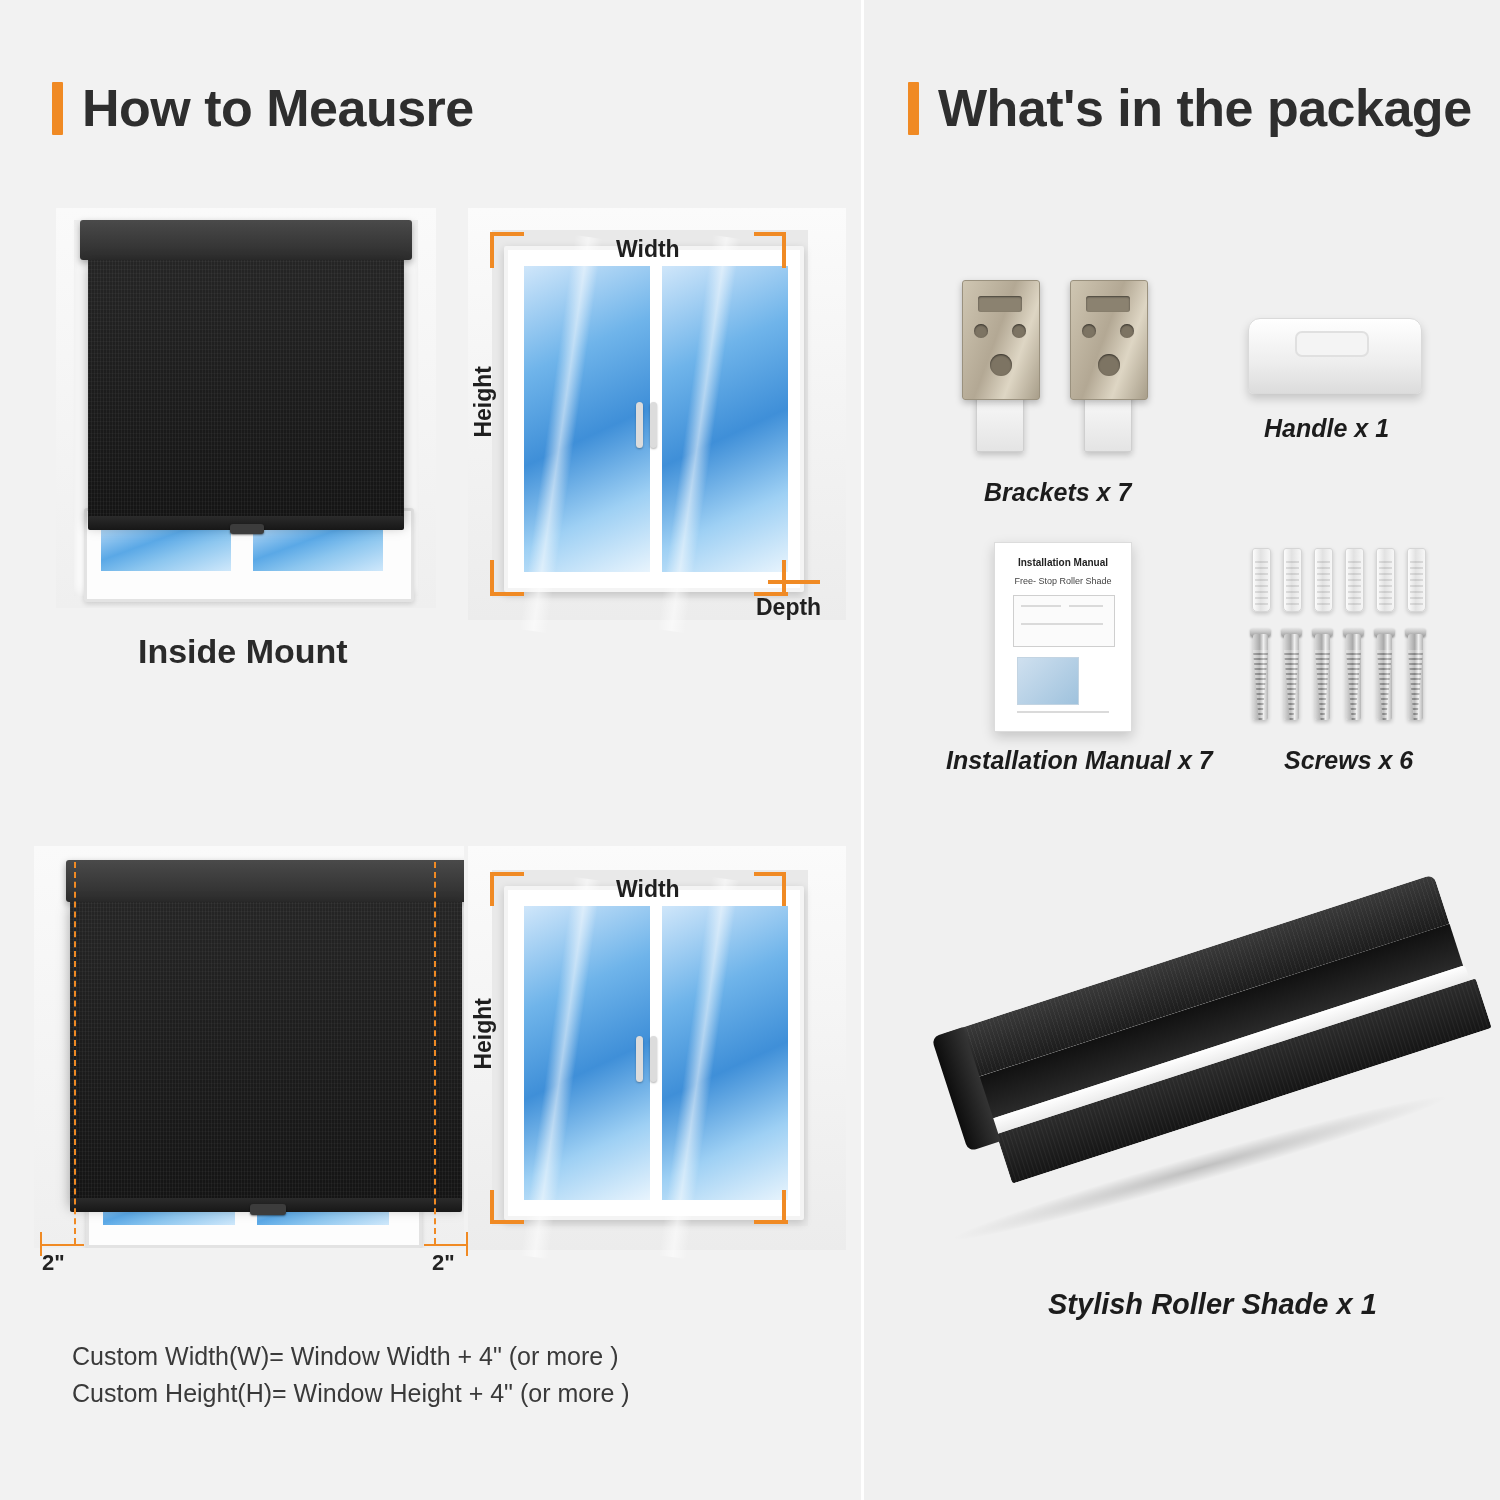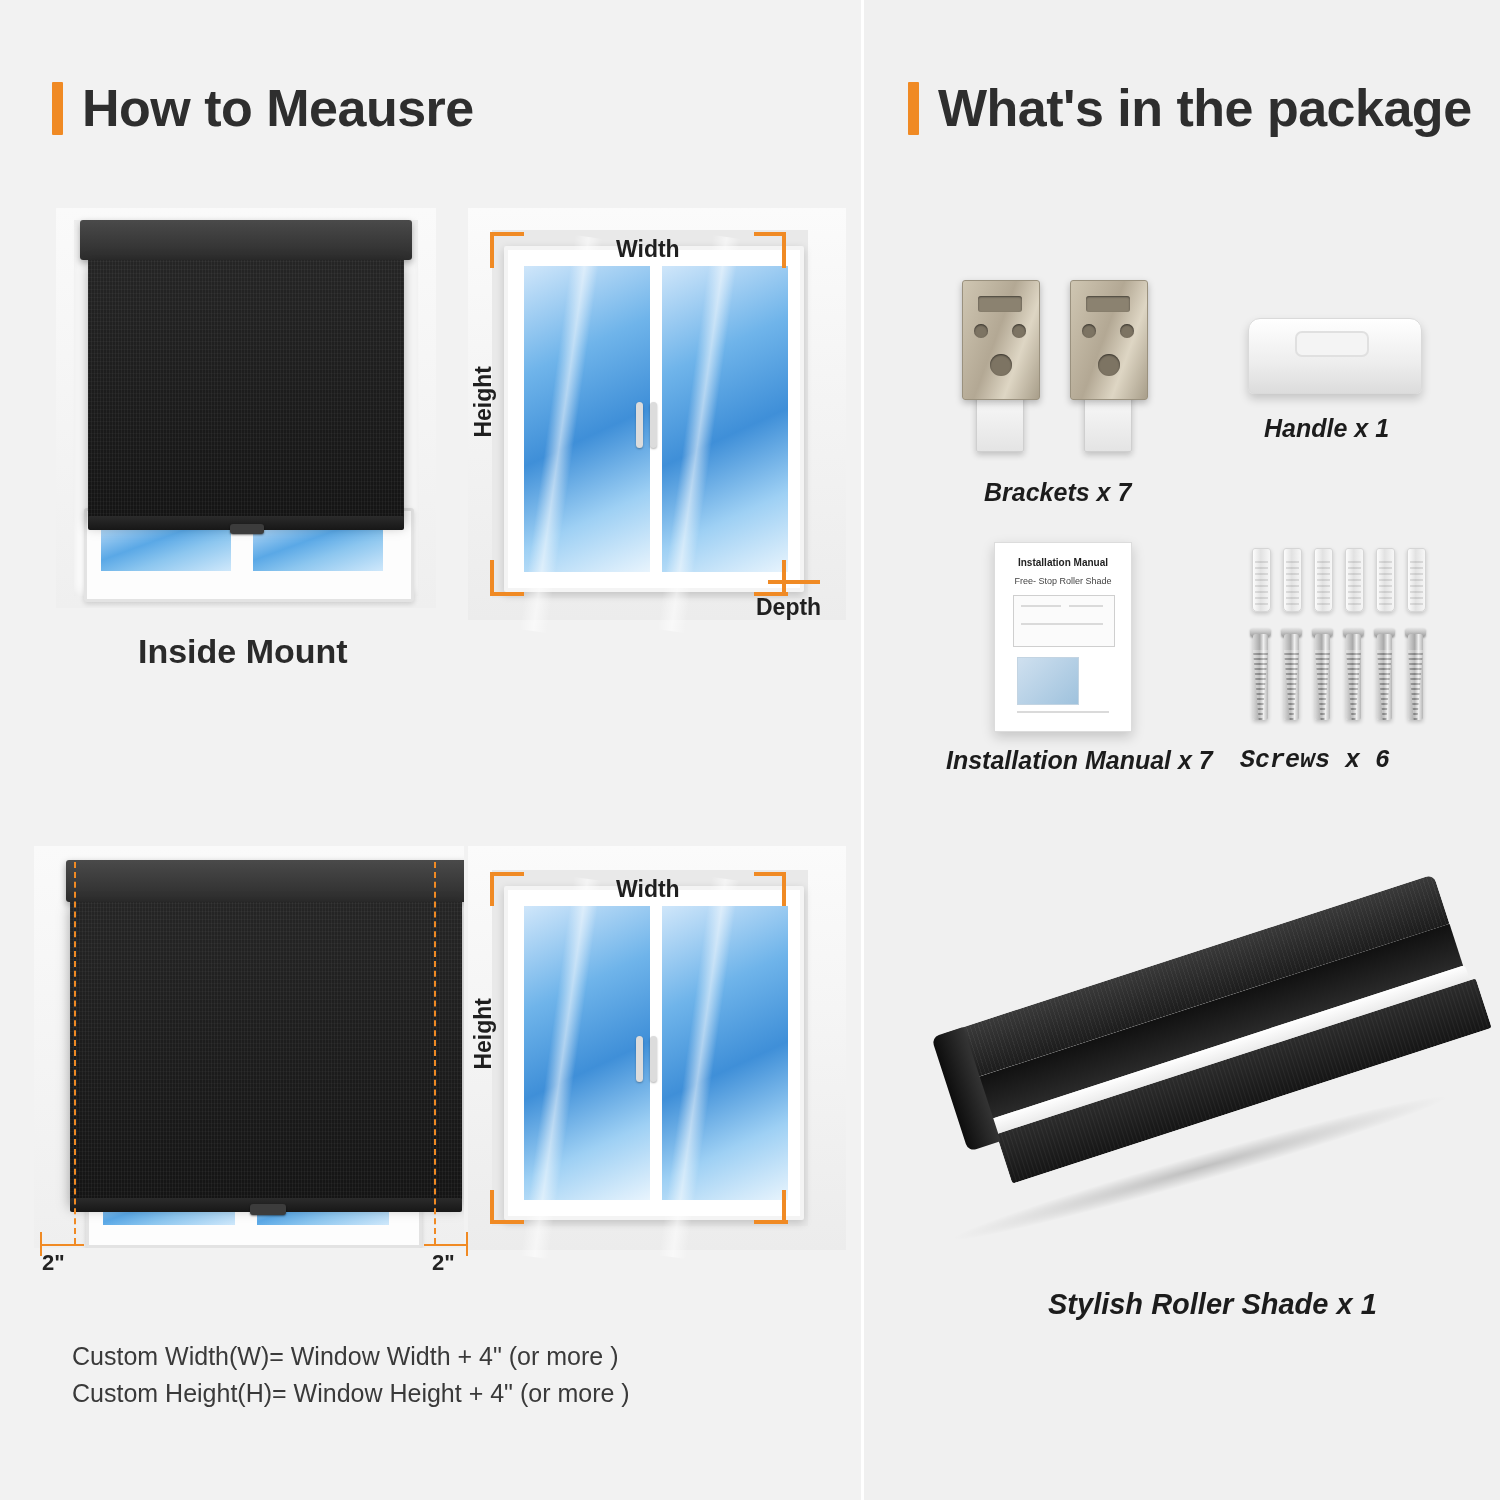--- a/index.html
+++ b/index.html
@@ -455,21 +455,21 @@
     <div class="screwhead" style="left:1312px;top:628px;"></div>
     <div class="screw" style="left:1315px;top:634px;height:86px;"></div>
     <div class="screwhead" style="left:1343px;top:628px;"></div>
     <div class="screw" style="left:1346px;top:634px;height:86px;"></div>
     <div class="screwhead" style="left:1374px;top:628px;"></div>
     <div class="screw" style="left:1377px;top:634px;height:86px;"></div>
     <div class="screwhead" style="left:1405px;top:628px;"></div>
     <div class="screw" style="left:1408px;top:634px;height:86px;"></div>
   </div>
 
-  <div class="item-label" style="left:1240px;top:746px;font-family:Liberation Mono, monospace;">Screws  x 6</div>
+  <div class="item-label" style="left:1284px;top:746px;">Screws  x 6</div>
 
   <div class="roller-wrap">
     <div class="rt-shadow"></div>
     <div class="roller-tube">
       <div class="rt-top"></div>
       <div class="rt-face"></div>
       <div class="rt-white"></div>
       <div class="rt-low"></div>
       <div class="rt-cap"></div>
     </div>

